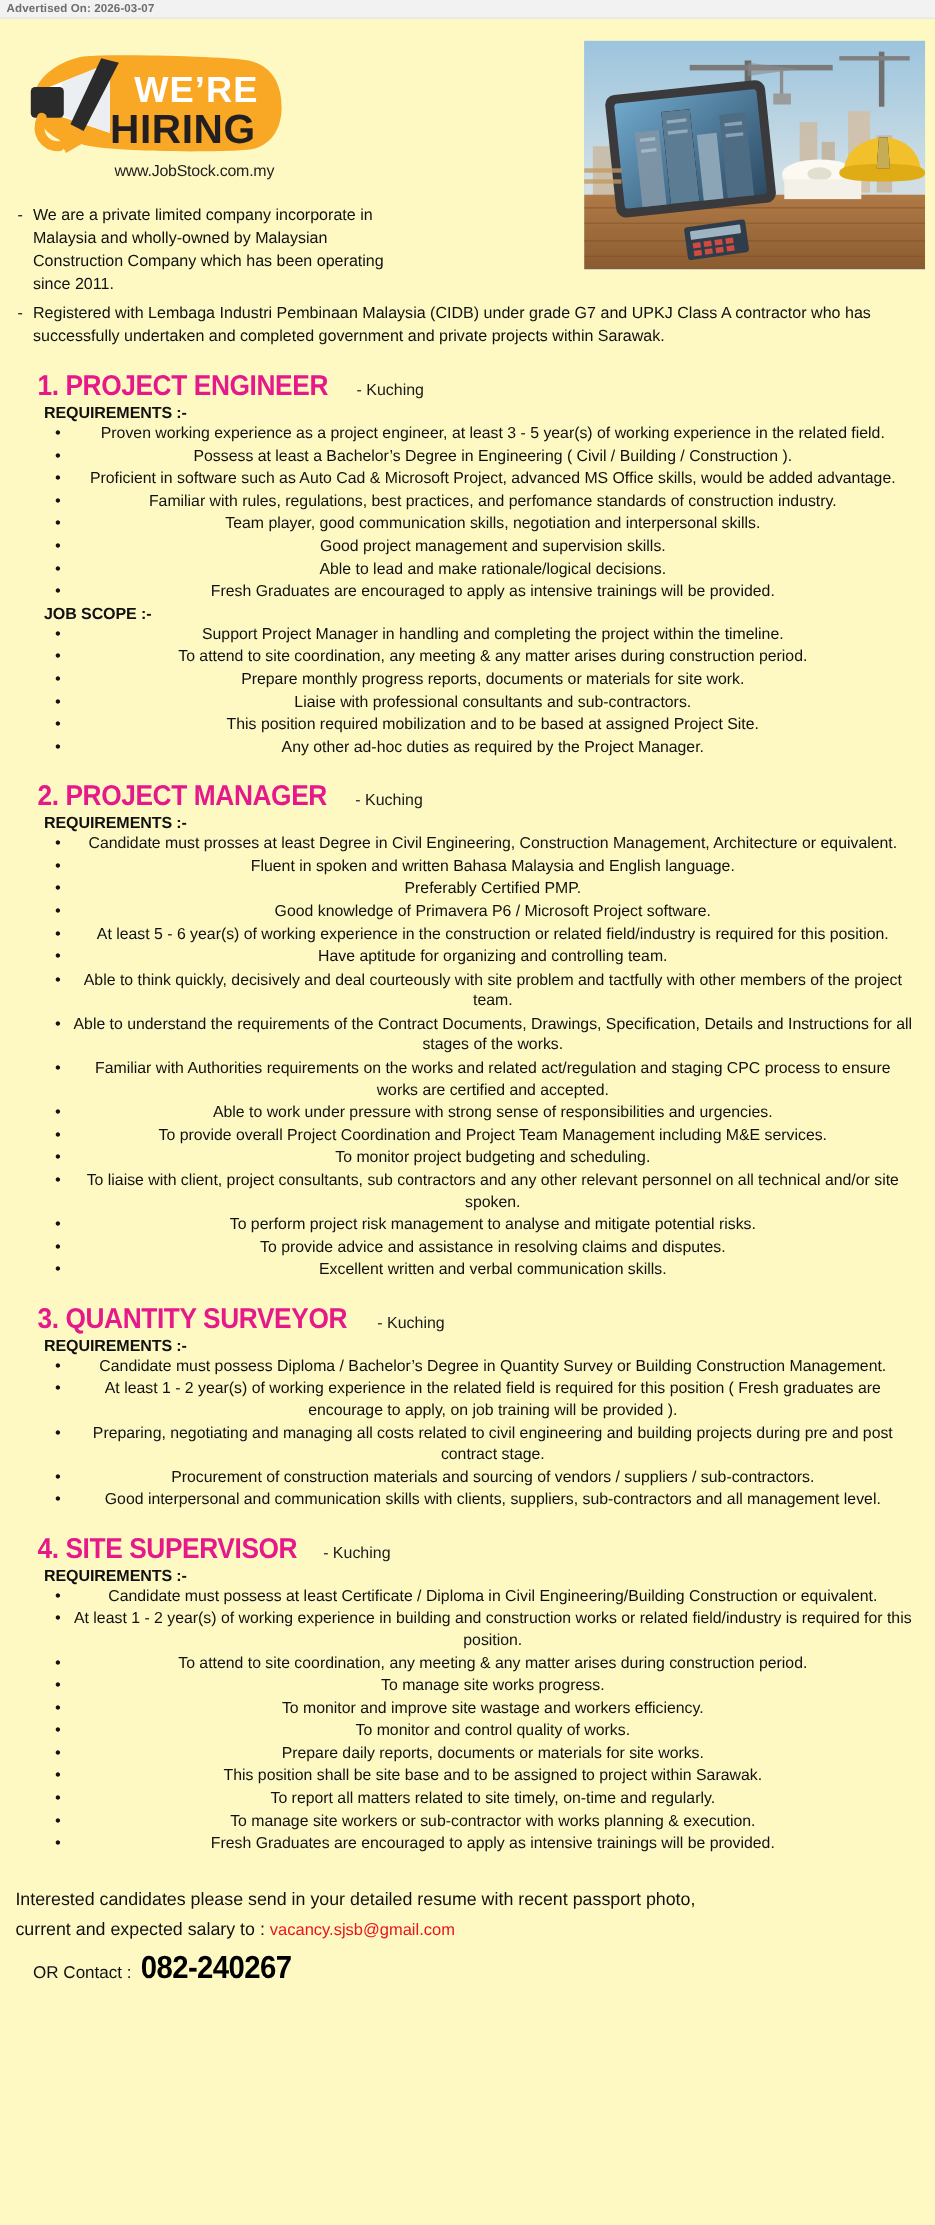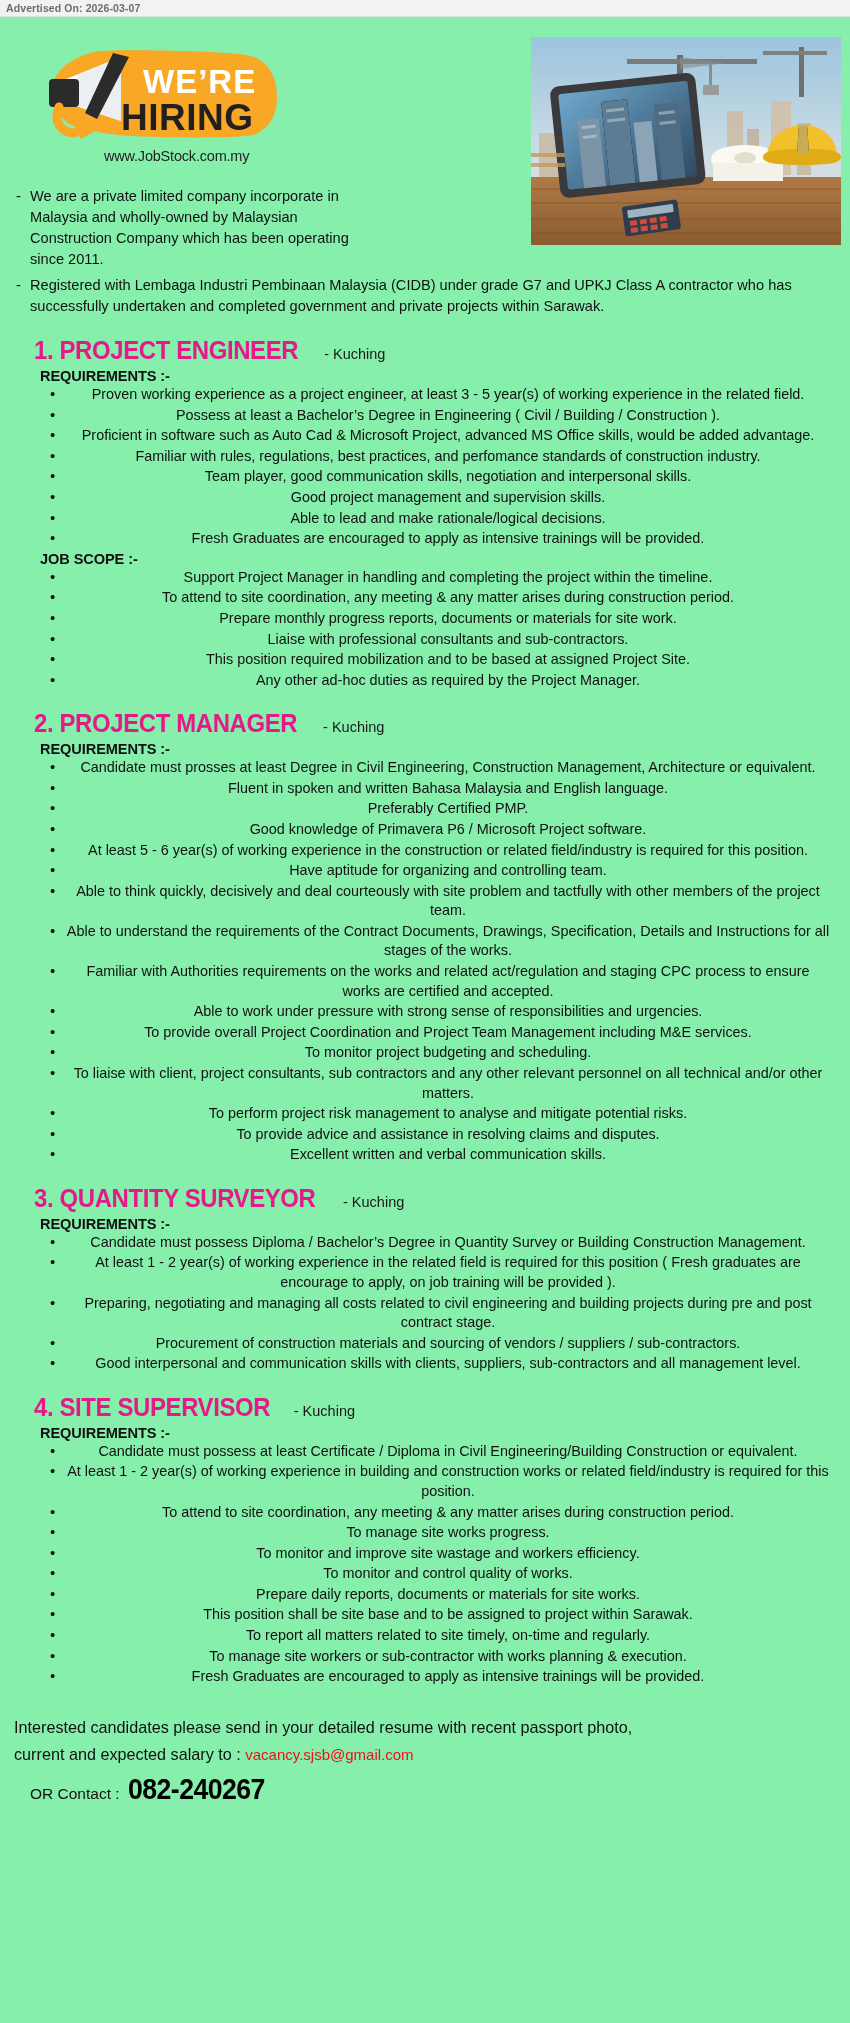--- a/index.html
+++ b/index.html
@@ -9,21 +9,21 @@
   }
   body {
     width: 850px;
     font-family: "Liberation Sans", sans-serif;
     color: #000000;
   }
   .page {
     width: 850px;
     min-height: 2023px;
     position: relative;
-    background: #86efac;
+    background: #fef9c3;
     box-sizing: border-box;
   }
 
   
   .adbar {
     height: 17px;
     background: #f2f2f2;
     border-bottom: 1px solid #e3e3e3;
     display: flex;
     align-items: center;
@@ -37,21 +37,21 @@
     letter-spacing: 0.1px;
   }
 
   
   .header {
     position: relative;
     height: 215px;
   }
   .logo-wrap {
     position: absolute;
-    left: 25px;
+    left: 4px;
     top: 18px;
     width: 290px;
     height: 120px;
   }
   .logo-wrap svg { display: block; }
 
   .site-url {
     position: absolute;
     left: 104px;
     top: 131px;
@@ -357,21 +357,21 @@
         <li>Preferably Certified PMP.</li>
         <li>Good knowledge of Primavera P6 / Microsoft Project software.</li>
         <li>At least 5 - 6 year(s) of working experience in the construction or related field/industry is required for this position.</li>
         <li>Have aptitude for organizing and controlling team.</li>
         <li>Able to think quickly, decisively and deal courteously with site problem and tactfully with other members of the project team.</li>
         <li>Able to understand the requirements of the Contract Documents, Drawings, Specification, Details and Instructions for all stages of the works.</li>
         <li>Familiar with Authorities requirements on the works and related act/regulation and staging CPC process to ensure works are certified and accepted.</li>
         <li>Able to work under pressure with strong sense of responsibilities and urgencies.</li>
         <li>To provide overall Project Coordination and Project Team Management including M&amp;E services.</li>
         <li>To monitor project budgeting and scheduling.</li>
-        <li>To liaise with client, project consultants, sub contractors and any other relevant personnel on all technical and/or other matters.</li>
+        <li>To liaise with client, project consultants, sub contractors and any other relevant personnel on all technical and/or site spoken.</li>
         <li>To perform project risk management to analyse and mitigate potential risks.</li>
         <li>To provide advice and assistance in resolving claims and disputes.</li>
         <li>Excellent written and verbal communication skills.</li>
       </ul>
     </div>
 
     <div class="job">
       <div class="job-title-line">
         <span class="job-title">3. QUANTITY SURVEYOR</span>
         <span class="job-location">- Kuching</span>

